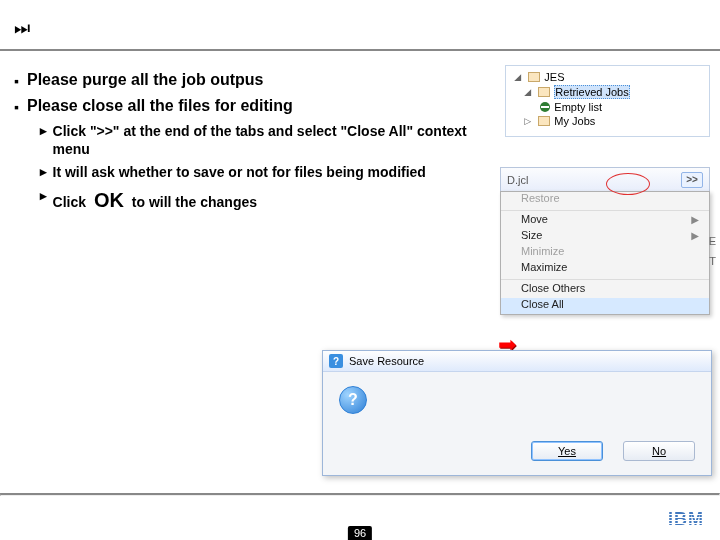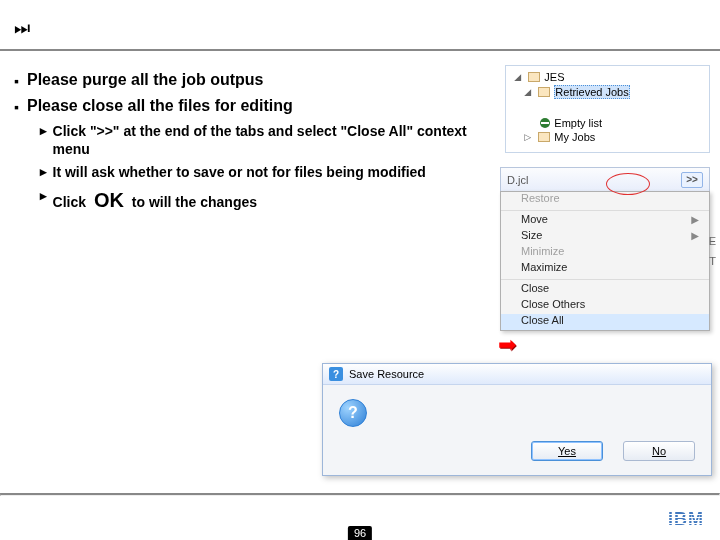--- a/index.html
+++ b/index.html
@@ -21,21 +21,21 @@
   .bullet1 .bm { margin-right: 8px; font-size: 14px; line-height: 20px; }
 
   .bullet2 { display: flex; align-items: flex-start; font-size: 14px; font-weight: bold; margin: 6px 0 2px 30px; line-height: 1.25; }
   .bullet2 .bm { margin-right: 6px; font-size: 13px; }
   .bigok { font-size: 20px; font-weight: bold; padding: 0 4px; }
 
   
   .tree-panel { border: 1px solid #c7d6e9; background: #fff; font-size: 11px; padding: 4px 4px 8px 4px; }
   .tree-row { display: flex; align-items: center; padding: 1px 0 1px 4px; gap: 4px; }
   .ind1 { padding-left: 14px; }
-  .ind2 { padding-left: 30px; margin-top: 16px; }
+  .ind2 { padding-left: 30px; }
   .twisty { font-size: 9px; color: #666; width: 10px; }
   .ico-sq { width: 12px; height: 10px; border: 1px solid #c9a86a; background: #fbe6bf; display:inline-block; }
   .ico-slash { width:10px;height:10px;border-radius:50%;background:#2e7d32;display:inline-block;position:relative; }
   .ico-slash::after{content:"";position:absolute;left:1px;top:4px;width:8px;height:2px;background:#fff;}
   .sel { background:#cfe3fb; border:1px dotted #4a90d9; }
 
   
   .ctx-wrap { position: absolute; right: 0; top: 102px; width: 210px; }
   .tabbar-frag { background: linear-gradient(#fbfcfe,#e8eefb); border: 1px solid #b8c6dd; border-bottom:none; height: 24px; display:flex; align-items:center; padding: 0 6px; font-size:11px; color:#555; gap:8px; }
   .chev-btn { border: 1px solid #93b5e8; background:#eaf2ff; border-radius:2px; width:22px; height:16px; display:flex; align-items:center; justify-content:center; font-size:10px; font-weight:bold; }
@@ -53,21 +53,21 @@
 
   .arrow-red { position:absolute; font-size:22px; color:#f00; text-shadow:1px 1px 0 #900; }
 
   
   .dialog { position:absolute; left: 322px; bottom: 64px; width: 390px; background:#f3f5f8; border:1px solid #9db6d9; box-shadow: 2px 2px 6px rgba(0,0,0,.25); font-size:11px; }
   .dlg-title { background: linear-gradient(#fefefe,#dfeafc); border-bottom:1px solid #c5d5ee; display:flex; align-items:center; padding:3px 6px; gap:6px; }
   .blu-sq { width:14px;height:14px;background:#3a8fe0;border-radius:2px;color:#fff;font-size:10px;display:flex;align-items:center;justify-content:center;font-weight:bold; }
   .dlg-body { display:flex; align-items:center; gap:14px; padding:14px 16px 6px 16px; }
   .q-ico { width:28px;height:28px;border-radius:50%;background:radial-gradient(circle at 30% 30%,#9fd4ff,#2d7fd6);color:#fff;display:flex;align-items:center;justify-content:center;font-weight:bold;font-size:16px;border:1px solid #2d7fd6; }
   .dlg-btns { display:flex; gap:20px; justify-content:flex-end; padding: 8px 16px 14px 16px; }
-  .btn { min-width:72px; text-align:center; padding:3px 12px; background:linear-gradient(#fff,#e7ecf4); border:1px solid #aab9d1; border-radius:3px; font-size:11px; }
+  .btn { min-width:72px; text-align:center; padding:3px 12px; background:linear-gradient(#fff,#e7ecf4); border:1px solid #aab9d1; border-radius:3px; font-size:11px;margin-top:13px; }
   .btn.focus { border:1px solid #4a90d9; box-shadow:0 0 0 1px #8fc2ff inset; }
 
   
   .foot-hr { position:absolute; left:0; right:0; bottom:44px; border-top:2px solid #888; }
   .pagenum {
     position:absolute;
     bottom:0;
     left:50%;
     transform:translateX(-50%);
     font-size:11px;
@@ -161,23 +161,20 @@
               <span class="ctx-arrow">▶</span>
             </div>
           <div class="ctx-item dis">
               <span>Minimize</span>
             </div>
           <div class="ctx-item">
               <span>Maximize</span>
             </div>
           <div class="ctx-sep"></div>
           <div class="ctx-item">
-              <span>Close</span>
-            </div>
-          <div class="ctx-item">
               <span>Close Others</span>
             </div>
           <div class="ctx-item hili">
               <span>Close All</span>
             </div>
         </div>
       </div>
 
       <div class="side-letters">
         <div class="side-letter">E</div>

